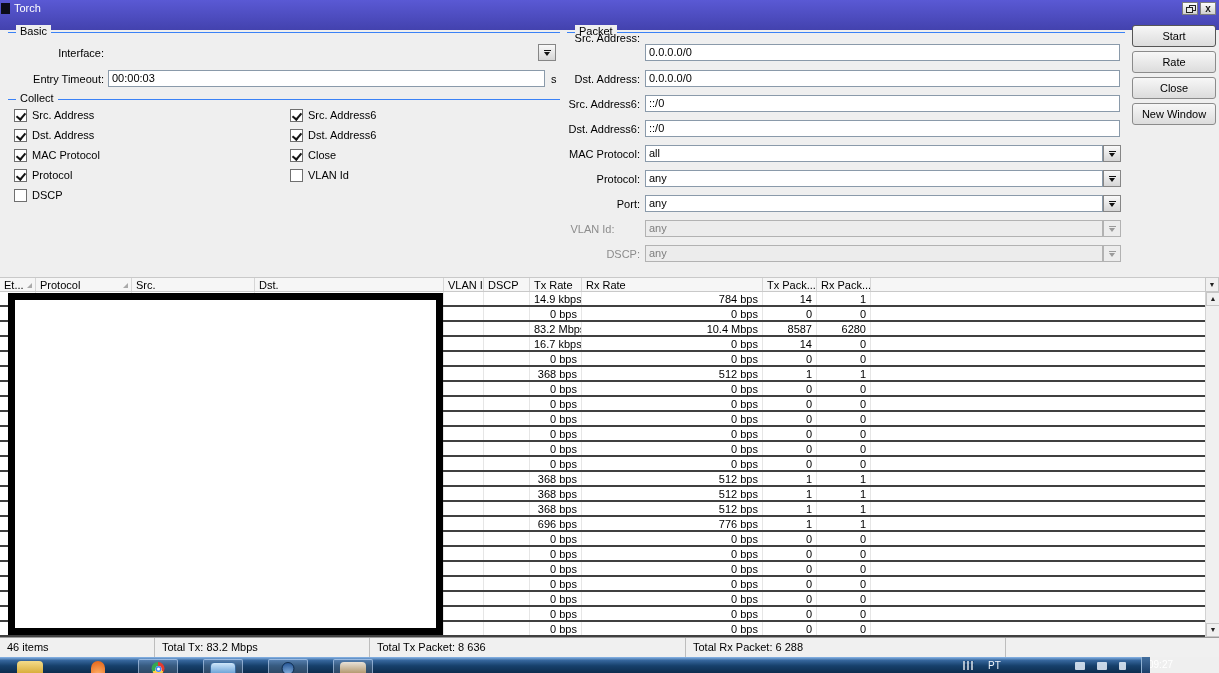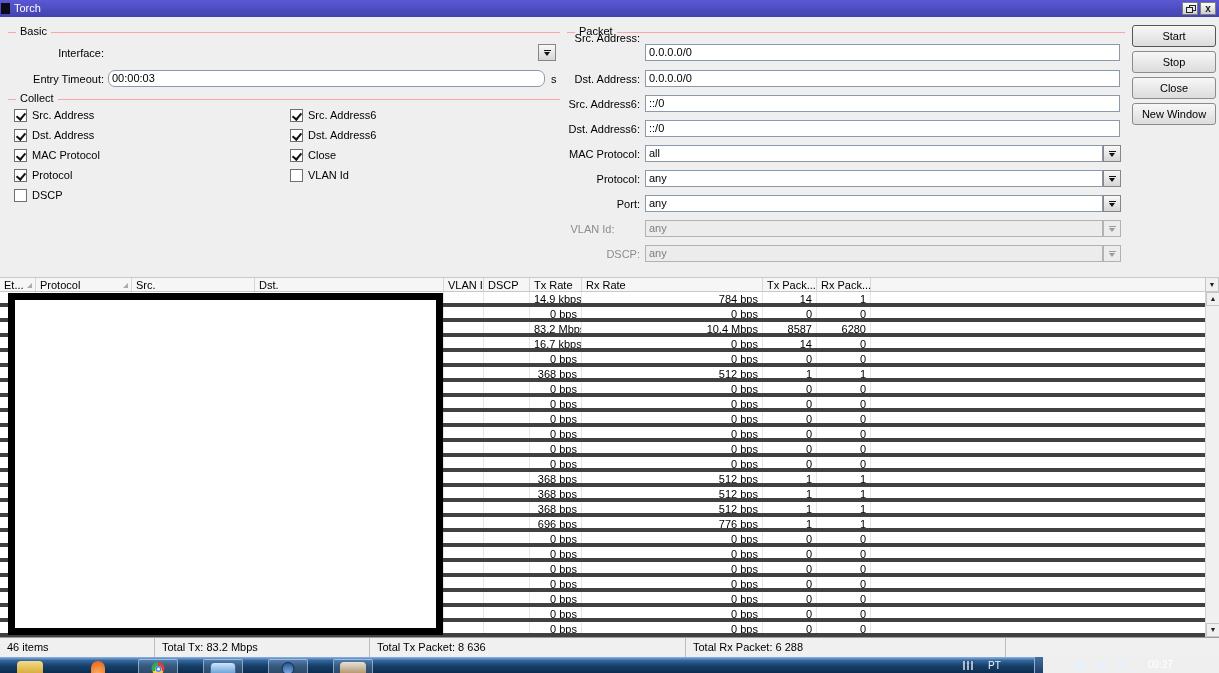--- a/index.html
+++ b/index.html
@@ -5,35 +5,35 @@
   * { box-sizing: border-box; }
   html,body { margin:0; padding:0; }
   body {
     width:1219px; height:673px; overflow:hidden;
     font-family:"Liberation Sans", sans-serif; font-size:11px; color:#000;
     background:#efefef;
   }
   .screen { position:absolute; left:0; top:0; width:1219px; height:673px; background:#efefef; }
 
   
-  .titlebar { position:absolute; left:0; top:0; width:1219px; height:17px;
+  .titlebar { position:absolute; left:0; top:0; width:1219px; height:30px;
     background:linear-gradient(#5a59d4,#4342ae); }
   .title-icon { position:absolute; left:1px; top:3px; width:9px; height:11px; background:#0c0c18; }
   .title-text { position:absolute; left:14px; top:2px; color:#fff; }
   .win-btn { position:absolute; top:2px; width:16px; height:13px;
     background:linear-gradient(#fdfdfd,#cfcfcf); border:1px solid #7d7d7d;
     display:flex; align-items:center; justify-content:center; }
   .win-btn.restore { right:21px; }
   .win-btn.close { right:3px; font-weight:bold; font-size:10px; line-height:10px; color:#1a1a1a; }
   .restore-glyph { position:relative; width:9px; height:8px; }
   .restore-glyph::before { content:""; position:absolute; left:3px; top:0; width:5px; height:4px; border:1px solid #222; }
   .restore-glyph::after  { content:""; position:absolute; left:0; top:2px; width:5px; height:4px; border:1px solid #222; background:#e9e9e9; }
 
   
-  .group-line { position:absolute; height:1px; background:#fca5a5; }
+  .group-line { position:absolute; height:1px; background:#3b82f6; }
   .group-legend { position:absolute; background:#efefef; padding:0 4px; top:-7px; }
 
   
   .flabel { position:absolute; text-align:right; white-space:nowrap; }
   .flabel.disabled { color:#8c8c8c; }
   .field { position:absolute; height:17px; background:#fff; border:1px solid #8a9aaa;
     padding:1px 3px 0; line-height:13px; white-space:nowrap; overflow:hidden; }
   .field.selected { background:#2e8ded; color:#fff; border-color:#2a6fb5; }
   .field.disabled { background:#ececec; color:#7e7e7e; border-color:#b2b2b2; }
   .combo-btn { position:absolute; width:18px; height:17px;
@@ -62,21 +62,21 @@
   
   .thead { position:absolute; left:0; top:277px; width:1205px; height:15px;
     background:#f6f6f6; border-top:1px solid #c9c9c9; border-bottom:1px solid #c9c9c9;
     display:grid; grid-template-columns:36px 96px 123px 189px 40px 46px 52px 181px 54px 54px 1fr; }
   .th { position:relative; border-right:1px solid #d6d6d6; padding:1px 4px 0; white-space:nowrap; overflow:hidden; }
   .th:last-child { border-right:none; }
   .sortmark { position:absolute; right:3px; top:5px; width:0; height:0;
     border-bottom:5px solid #aaaaaa; border-left:5px solid transparent; }
   .tbody { position:absolute; left:0; top:292px; width:1205px; height:345px; background:#fff; overflow:hidden; }
   .tr { display:grid; grid-template-columns:36px 96px 123px 189px 40px 46px 52px 181px 54px 54px 1fr;
-    height:15px; border-bottom:4px solid #404040; background:#fff; }
+    height:15px; border-bottom:2px solid #404040; background:#fff; }
   .td { border-right:1px solid #e6e6e6; padding:1px 4px 0; text-align:right; white-space:nowrap; overflow:hidden; }
   .td.fill { border-right:none; }
 
   .col-cfg-btn { position:absolute; left:1205px; top:277px; width:14px; height:15px;
     background:#f0f0f0; border:1px solid #c6c6c6; font-size:7px; line-height:13px; text-align:center; color:#222; }
   .vscroll { position:absolute; left:1205px; top:292px; width:14px; height:345px;
     background:#f0f0f0; border-left:1px solid #d2d2d2; }
   .scroll-btn { position:absolute; left:0; width:14px; height:14px; background:#f0f0f0;
     border:1px solid #c6c6c6; font-size:7px; line-height:12px; text-align:center; color:#222; }
   .scroll-btn.up { top:0; }
@@ -84,21 +84,21 @@
 
   .redaction { position:absolute; left:8px; top:293px; width:435px; height:342px;
     background:#fff; border:7px solid #000; }
 
   
   .statusbar { position:absolute; left:0; top:637px; width:1219px; height:20px;
     background:#f0f0f0; border-top:1px solid #9c9c9c; display:flex; }
   .status-seg { border-right:1px solid #bdbdbd; padding:3px 7px 0; white-space:nowrap; overflow:hidden; }
 
   
-  .taskbar { position:absolute; left:0; top:657px; width:1043px; height:16px;
+  .taskbar { position:absolute; left:0; top:657px; width:1150px; height:16px;
     background:linear-gradient(180deg,#8ab6e8 0%,#35659b 22%,#16406b 55%,#0d2c4e 100%); }
   .tb-slot { position:absolute; top:2px; width:40px; height:14px; border-radius:2px 2px 0 0; }
   .tb-slot.boxed { border:1px solid rgba(200,225,255,.55); border-bottom:none; background:rgba(255,255,255,.14); }
   .tb-glyph { position:absolute; left:50%; transform:translateX(-50%); top:2px; width:26px; height:12px; border-radius:4px 4px 0 0; }
   .g-explorer { background:linear-gradient(#f3dc8a,#d9ae3c); }
   .g-media   { background:radial-gradient(circle at 50% 110%, #ffb066, #e35f12); border-radius:10px 10px 0 0; width:14px; }
   .g-chrome  { background:conic-gradient(#e33b2e 0 33%, #ffce44 33% 66%, #34a853 66% 100%); border-radius:50%; width:13px; height:13px; }
   .g-chrome::after { content:""; position:absolute; left:3.5px; top:3.5px; width:6px; height:6px; border-radius:50%; background:#fff; box-shadow:inset 0 0 0 1.5px #4285f4; }
   .g-appwin  { background:linear-gradient(#cfe6fa,#6fa5d8); border:1px solid #3a6a9e; }
   .g-winbox  { background:radial-gradient(circle at 50% 120%, #9cc4ee, #1d4e8f); border-radius:50%; width:13px; height:13px; border:1px solid #0e2c50; }
@@ -137,21 +137,21 @@
   <div class="group-line" style="left:567px; top:32px; width:558px;">
     <span class="group-legend" style="left:8px;">Packet</span>
   </div>
 
   <div class="flabel" style="left:4px; top:47px; width:100px;">Interface:</div>
   <div class="combo-btn" style="left:538px; top:44px;">
     <span class="cg-bar"></span>
     <span class="cg-tri"></span>
   </div>
   <div class="flabel" style="left:4px; top:73px; width:100px;">Entry Timeout:</div>
-  <div class="field" style="left:108px; top:70px; width:437px;border-radius:7px;">00:00:03</div>
+  <div class="field" style="left:108px; top:70px; width:437px;">00:00:03</div>
   <div class="suffix" style="left:551px; top:73px;">s</div>
 
   <div id="collect-container">
       <div class="cb-row" style="left: 14px; top: 108px;">
         <span class="cb checked"></span>
         <span class="cb-label">Src. Address</span>
       </div>
       <div class="cb-row" style="left: 14px; top: 128px;">
         <span class="cb checked"></span>
         <span class="cb-label">Dst. Address</span>
@@ -222,21 +222,21 @@
       <div class="flabel disabled" style="left: 545px; top: 248px; width: 95px;">DSCP:</div>
       <div class="field disabled" style="left: 645px; top: 245px; width: 458px;">any</div>
       <div class="combo-btn disabled" style="left: 1103px; top: 245px;">
         <span class="cg-bar"></span>
         <span class="cg-tri"></span>
       </div>
     </div>
 
   <div id="actions-container">
       <div class="btn default" style="top: 25px; text-align: center;">Start</div>
-      <div class="btn" style="top: 51px;">Stop</div>
+      <div class="btn" style="top: 51px;">Rate</div>
       <div class="btn" style="top: 77px;">Close</div>
       <div class="btn" style="top: 103px;">New Window</div>
     </div>
 
   <div class="thead" id="table-header">
       <div class="th">Et...<span class="sortmark"></span></div>
       <div class="th">Protocol<span class="sortmark"></span></div>
       <div class="th">Src.</div>
       <div class="th">Dst.</div>
       <div class="th">VLAN Id</div>

